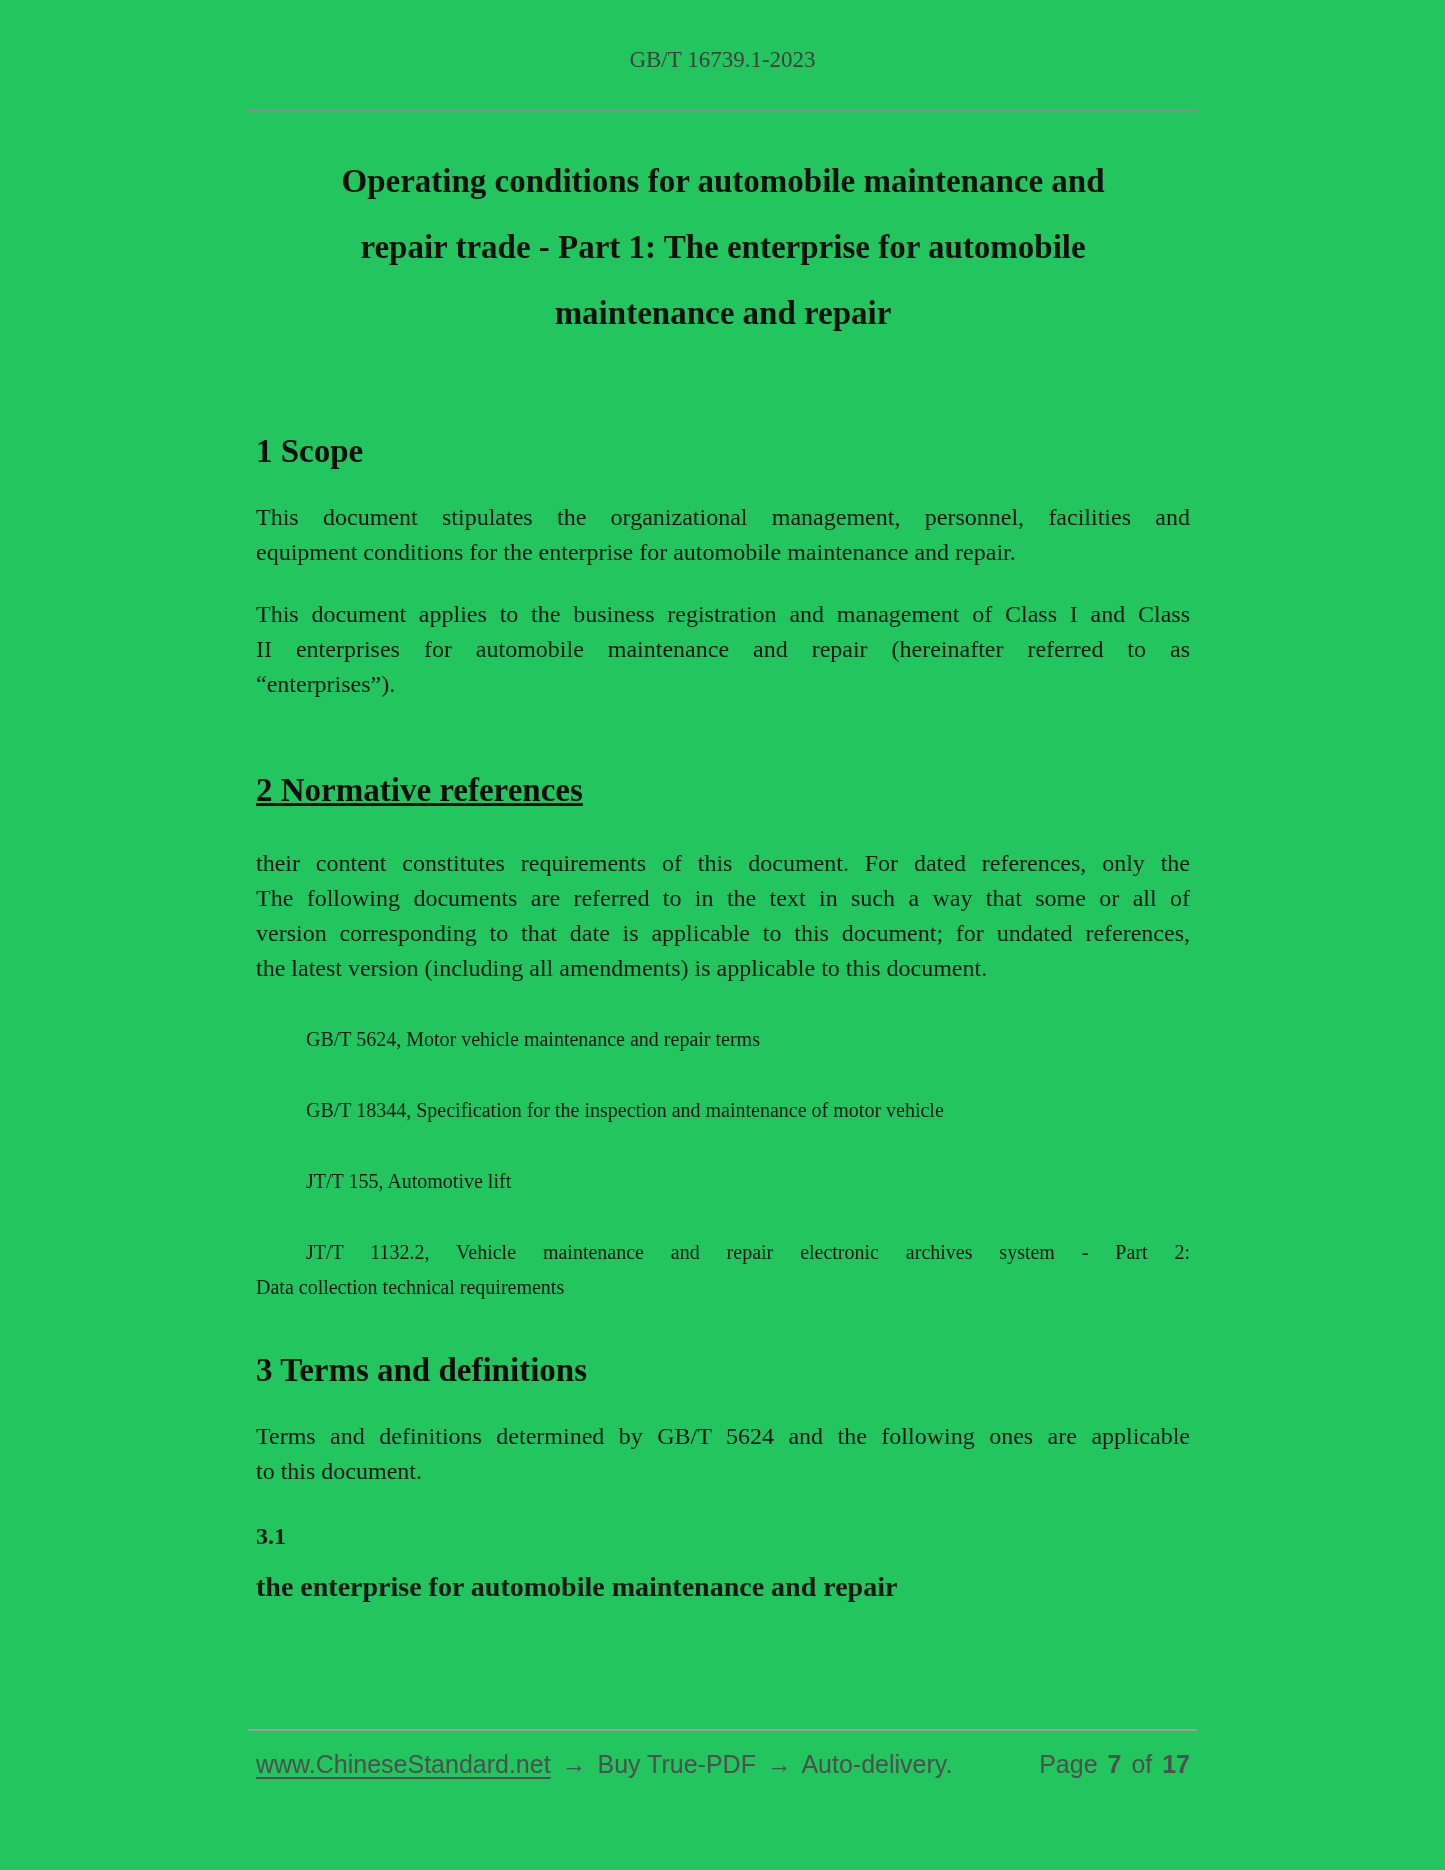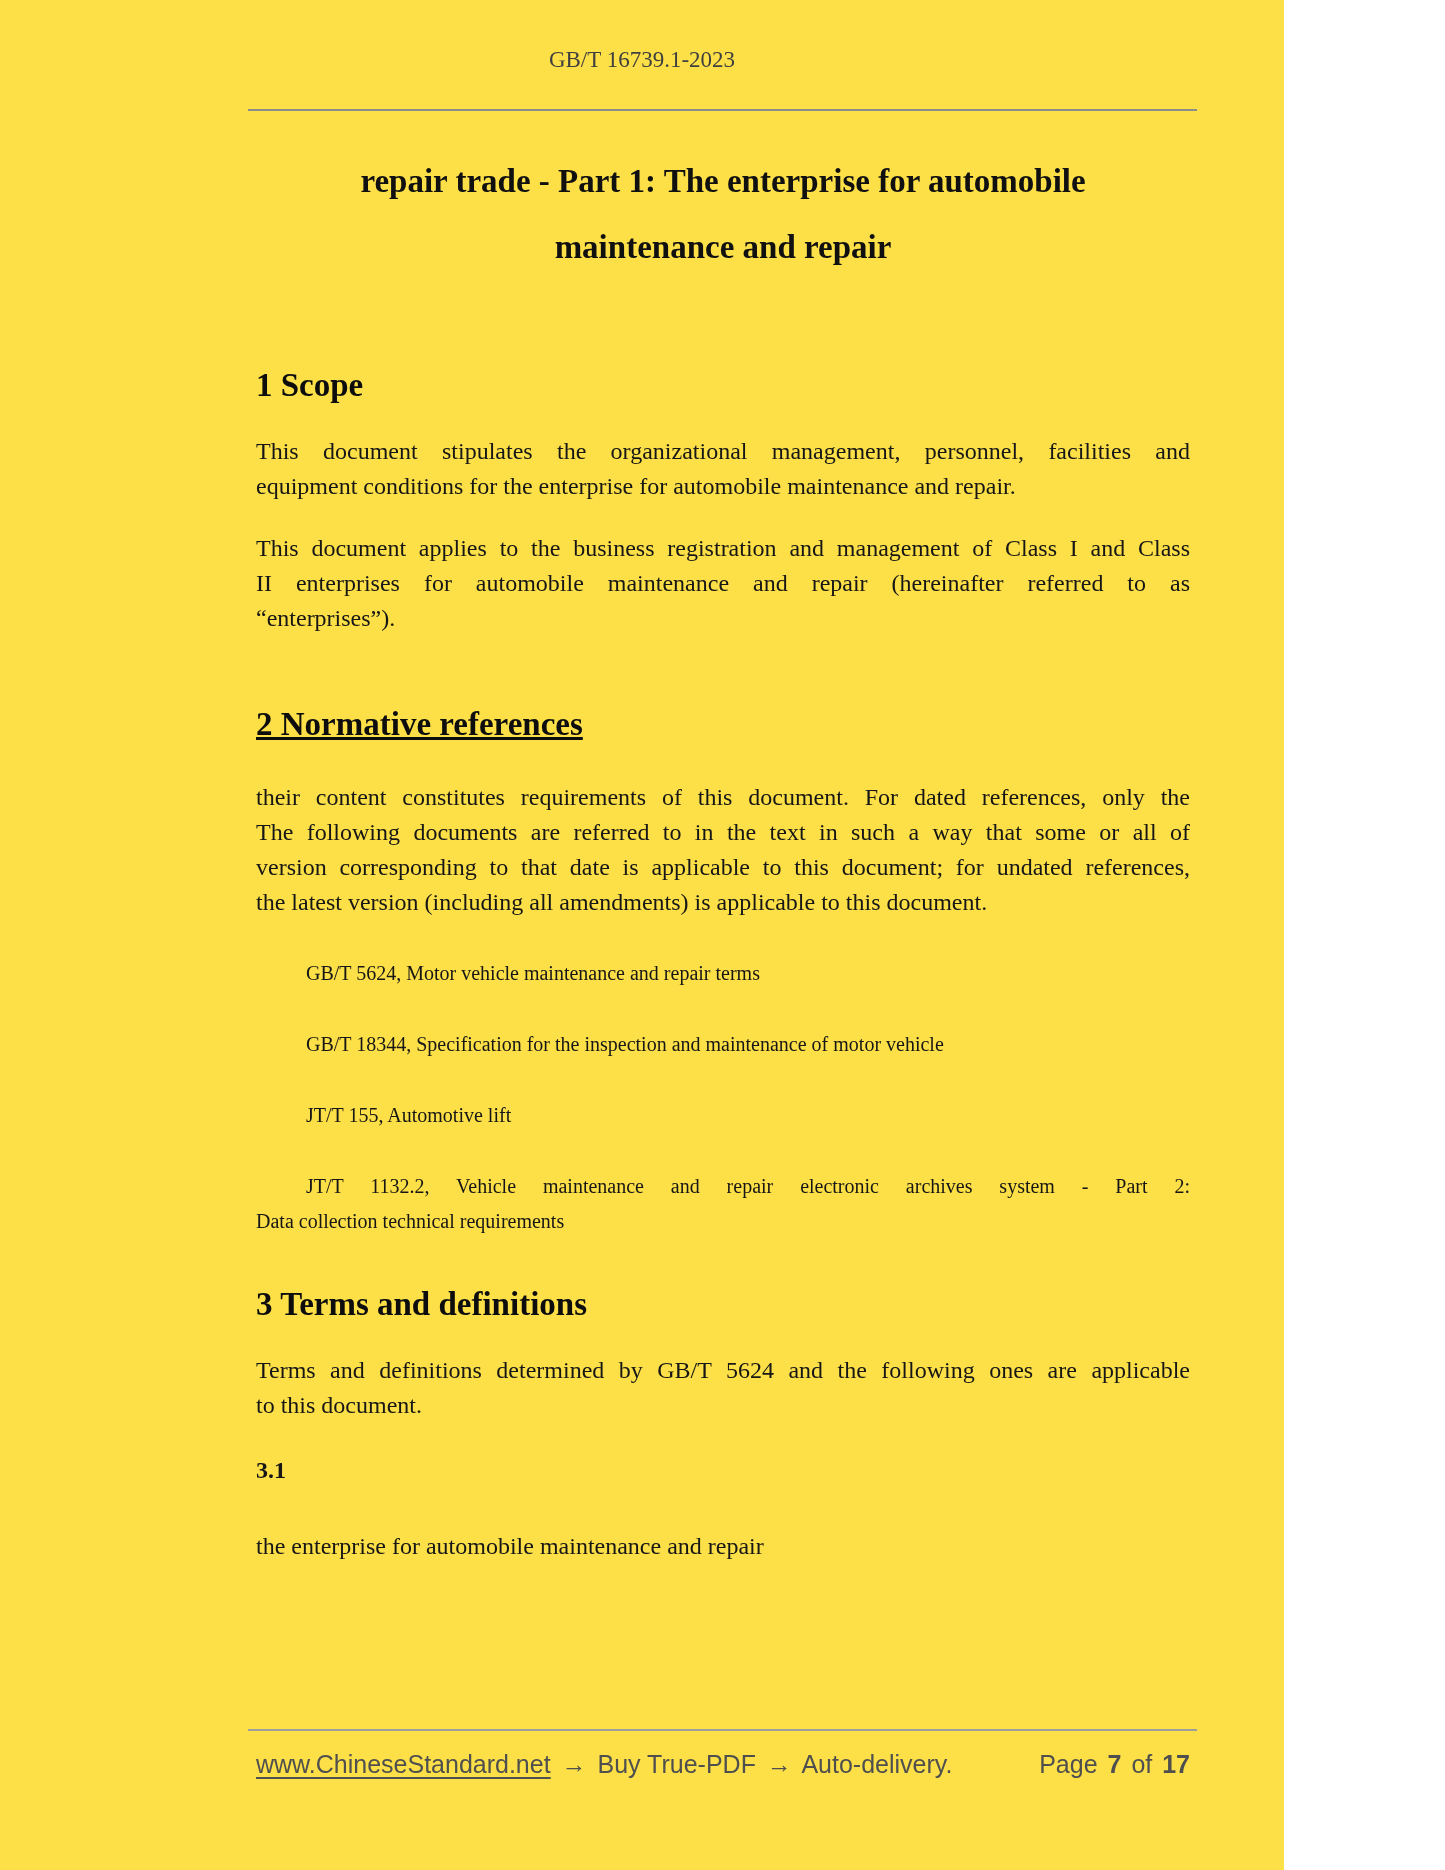--- a/index.html
+++ b/index.html
@@ -1,20 +1,20 @@
 <!DOCTYPE html>
 <html><head>
 <meta charset="utf-8">
 <style>
   html, body { margin: 0; padding: 0; background: #ffffff; }
   .page {
     position: relative;
-    width: 1284px;
+    width: 1445px;
     height: 1870px;
-    background: #fde047;
+    background: #22c55e;
     font-family: "Liberation Serif", "DejaVu Serif", serif;
     color: #161616;
     overflow: hidden;
   }
   .header-code {
     position: absolute;
     top: 46px;
     left: 0;
     width: 100%;
     text-align: center;
@@ -65,23 +65,23 @@
   .ref       { margin-top: 36px; font-size: 20px; }
   .p-terms   { margin-top: 26px; }
 
   .clause-num {
     margin-top: 30px;
     font-size: 24px;
     font-weight: bold;
     line-height: 35px;
   }
   .term-line {
-    margin-top: 41px;
-    font-size: 24px;
-    font-weight: normal;
+    margin-top: 15px;
+    font-size: 28px;
+    font-weight: bold;
     line-height: 35px;
   }
 
   .footer {
     position: absolute;
     left: 256px;
     top: 1747px;
     width: 934px;
     display: flex;
     justify-content: space-between;
@@ -105,20 +105,21 @@
 <body>
 
 <div class="page">
 
   <div class="header-code">GB/T 16739.1-2023</div>
   <div class="rule header-rule"></div>
 
   <div class="main">
 
     <div class="doc-title">
+      <div class="t-line">Operating conditions for automobile maintenance and</div>
       <div class="t-line">repair trade - Part 1: The enterprise for automobile</div>
       <div class="t-line">maintenance and repair</div>
     </div>
 
     <div class="sec sec-1">1 Scope</div>
 
     <div class="para p-scope-1">
       <div class="bl jl">This document stipulates the organizational management, personnel, facilities and</div>
       <div class="bl">equipment conditions for the enterprise for automobile maintenance and repair.</div>
     </div>

